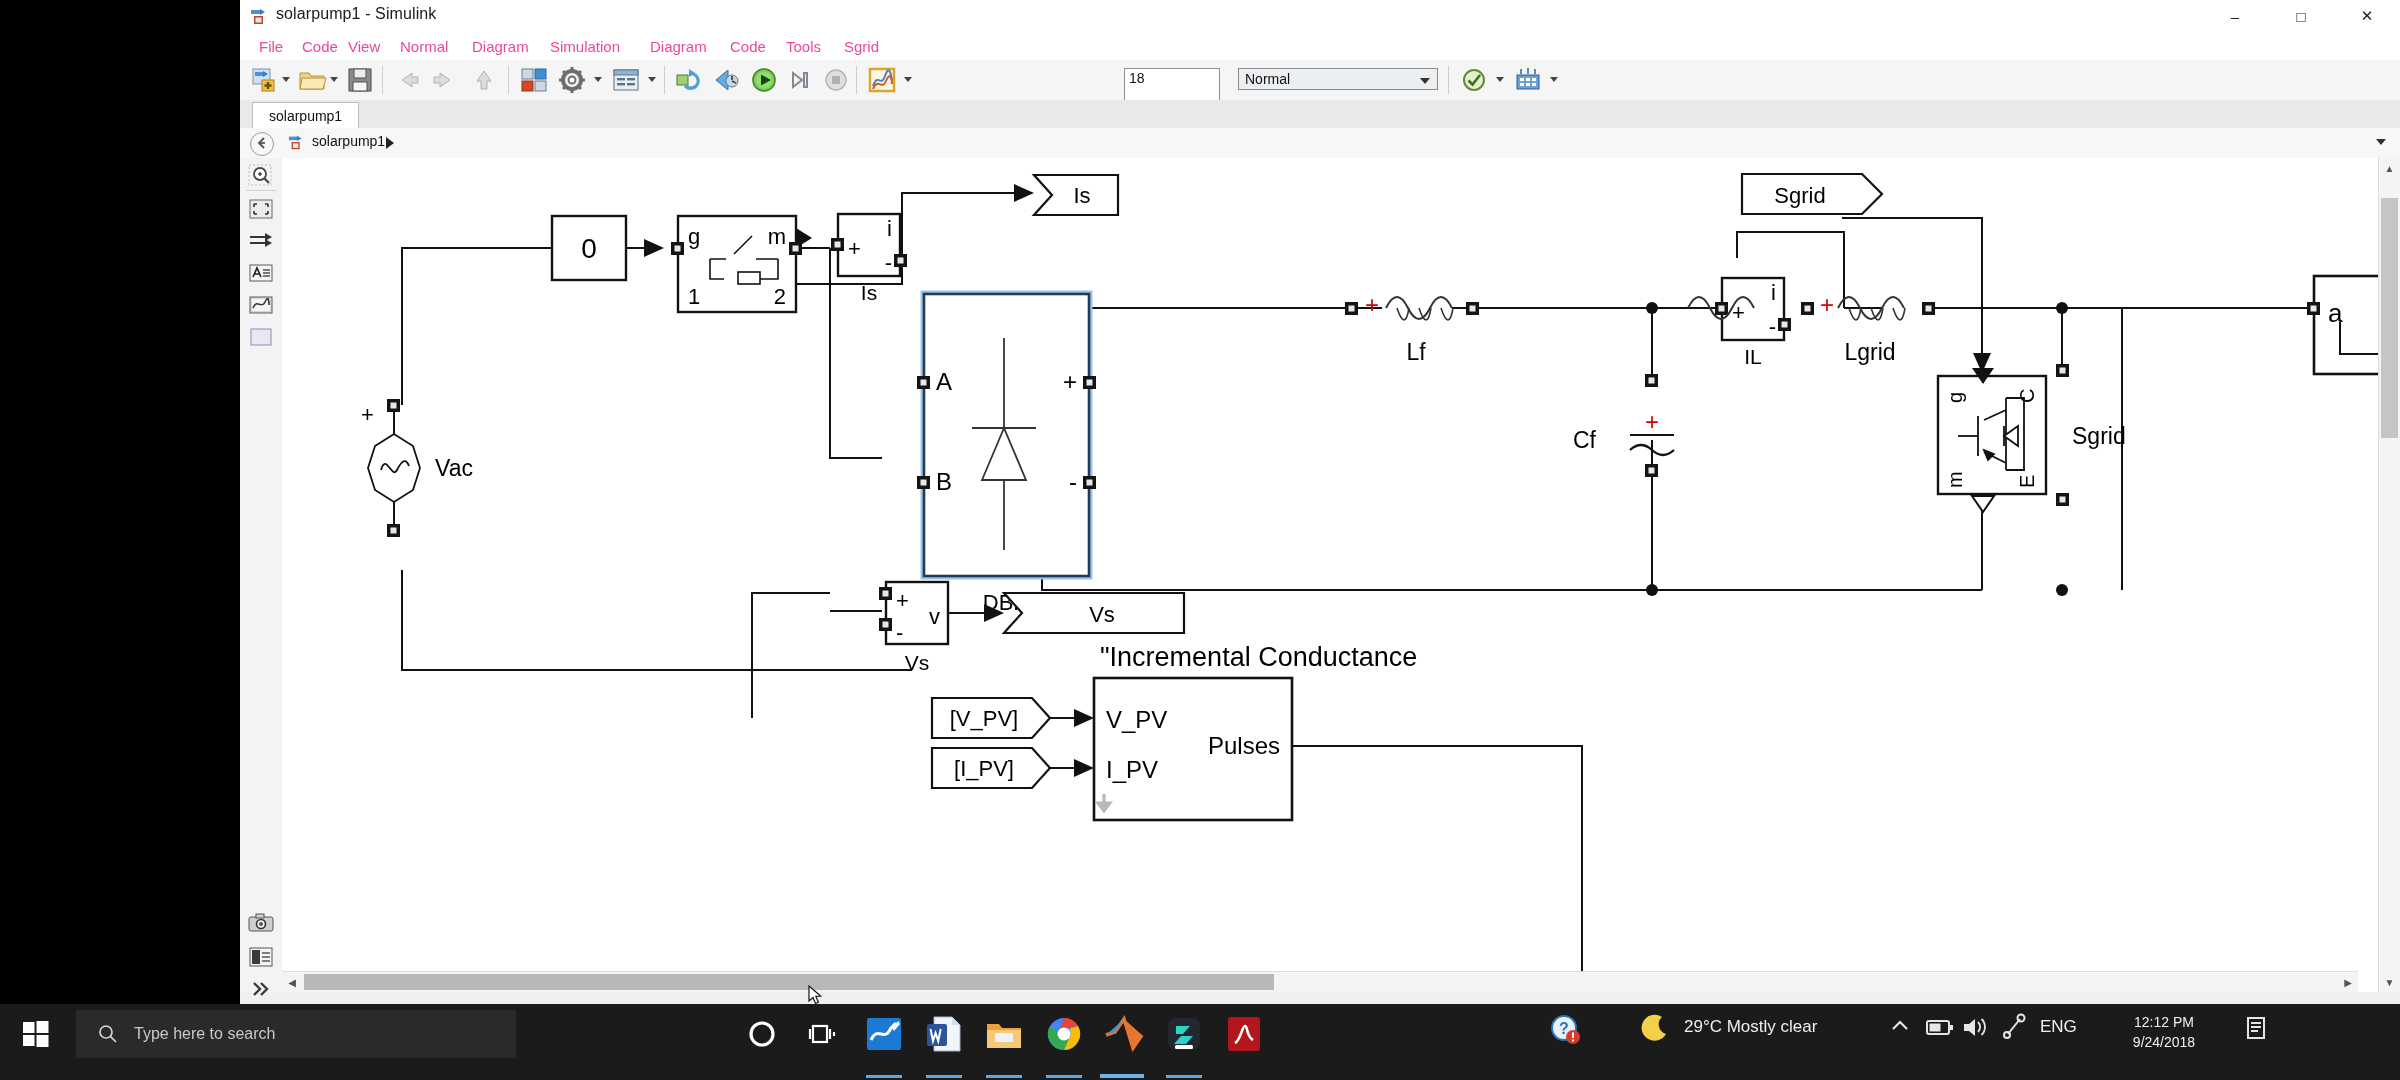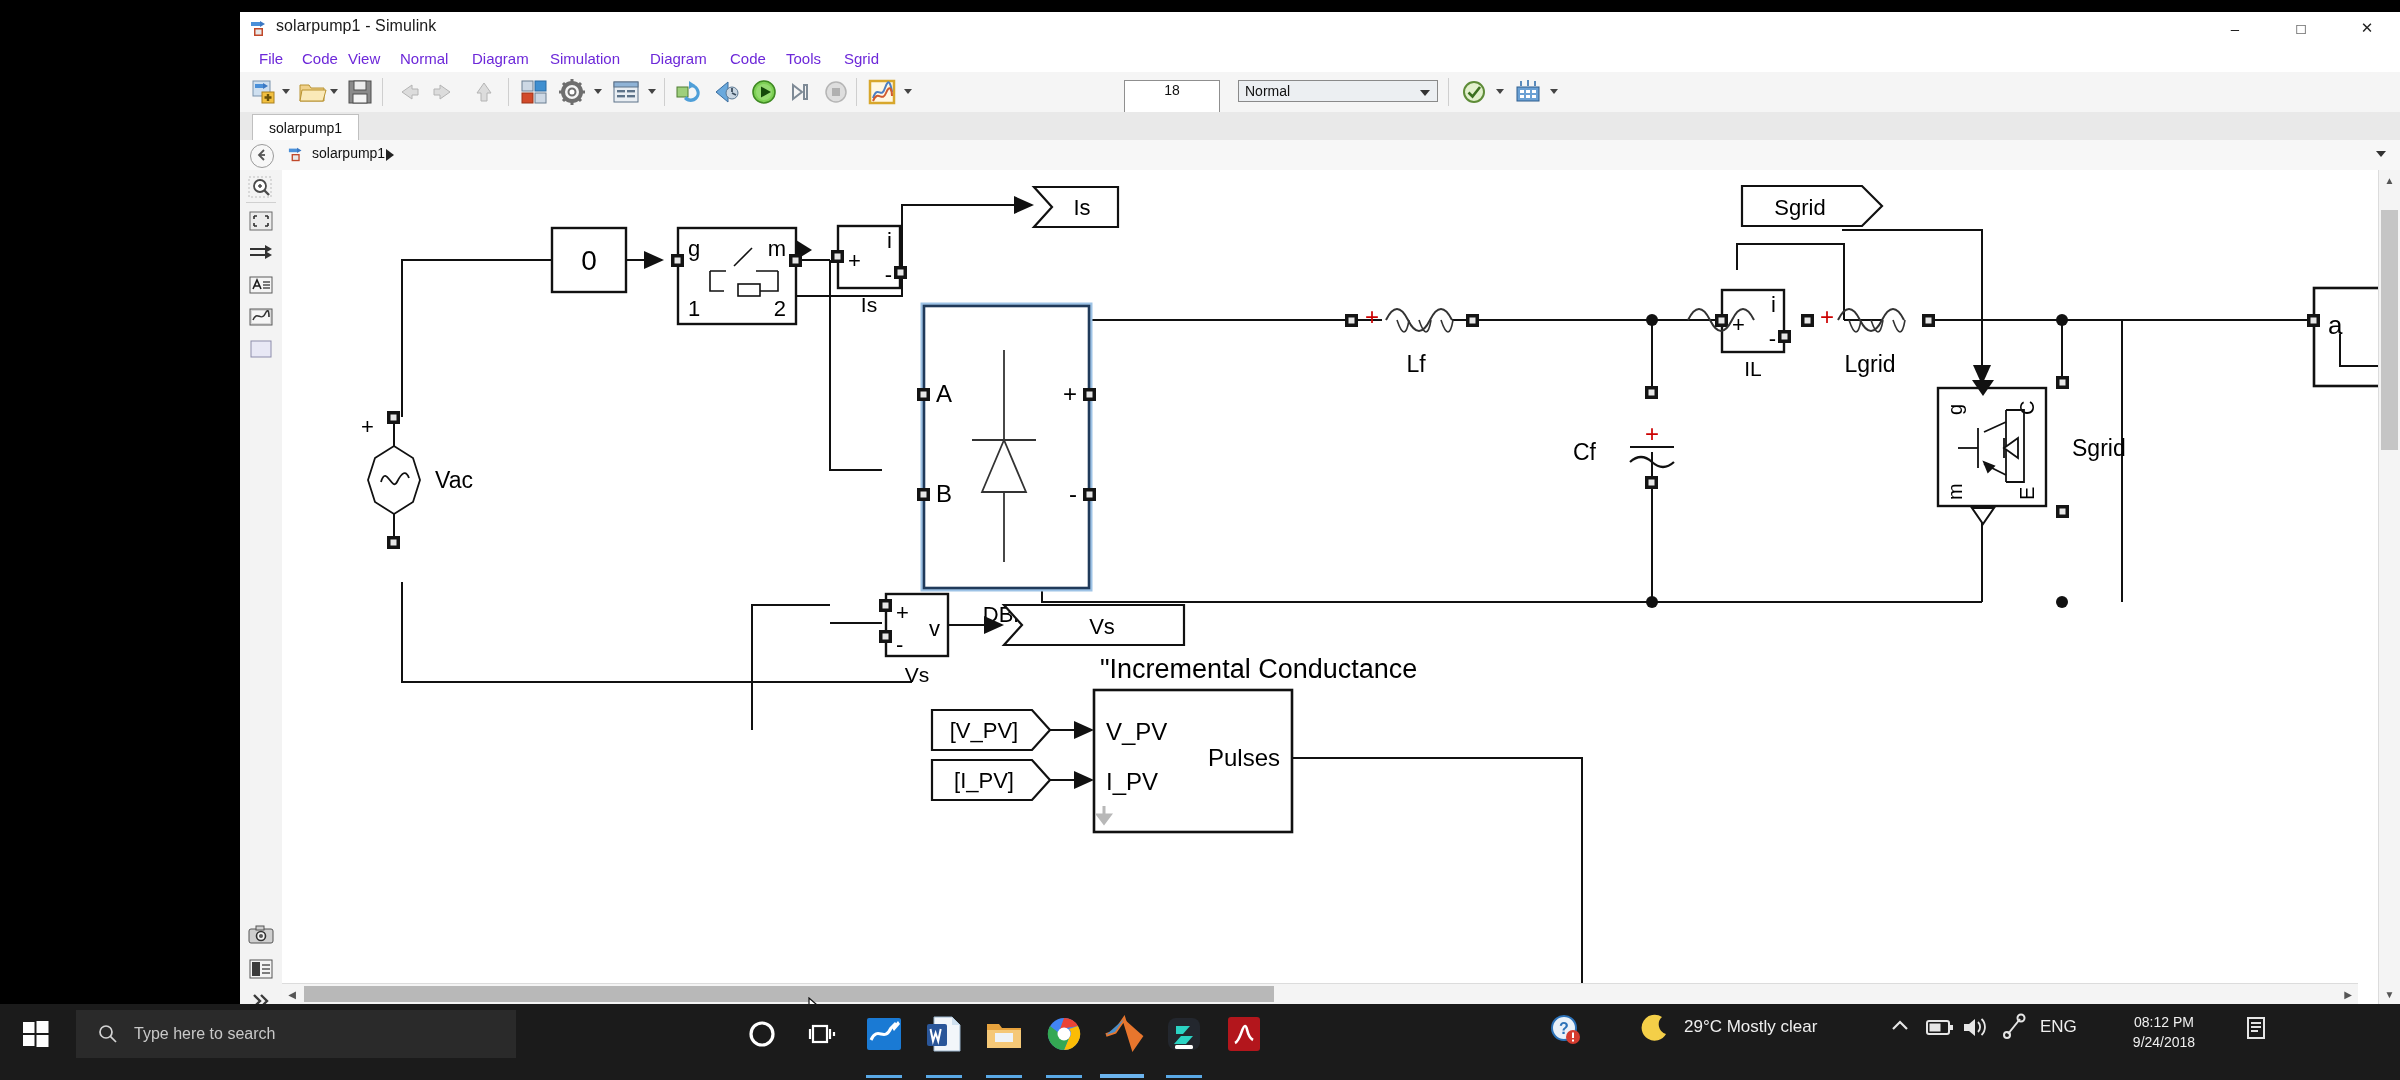--- a/index.html
+++ b/index.html
@@ -1,29 +1,29 @@
 <!DOCTYPE html>
 <html><head>
 <meta charset="utf-8">
 <style>
   html,body{margin:0;padding:0;background:#000;}
   body{width:2400px;height:1080px;overflow:hidden;font-family:"Liberation Sans",sans-serif;}
 
-  #app{position:absolute;left:240px;top:12px;width:2160px;height:1040px;background:#f0f0f0;text-align:center;}
+  #app{position:absolute;left:240px;top:0;width:2160px;height:1040px;background:#f0f0f0;}
 
   
   .titlebar{position:absolute;left:0;top:0;width:2160px;height:32px;background:#ffffff;border-bottom:1px solid #e3e3e3;}
   .tb-icon{position:absolute;left:10px;top:6px;width:20px;height:20px;}
   .tb-title{position:absolute;left:36px;top:5px;font-size:16px;color:#1a1a1a;letter-spacing:.1px;}
   .winbtns{position:absolute;right:0;top:0;height:32px;display:flex;}
   .winbtn{width:66px;height:32px;display:flex;align-items:center;justify-content:center;font-size:15px;color:#222;}
 
   
   .menubar{position:absolute;left:0;top:32px;width:2160px;height:28px;background:#ffffff;}
-  .menuitem{position:absolute;top:4px;font-size:15px;color:#6d28d9;padding:2px 7px;}
+  .menuitem{position:absolute;top:4px;font-size:15px;color:#ec4899;padding:2px 7px;}
 
   
   .toolbar{position:absolute;left:0;top:60px;width:2160px;height:40px;background:#f5f5f5;border-bottom:1px solid #d9d9d9;}
   .tbtn{position:absolute;top:4px;width:32px;height:32px;}
   .tsep{position:absolute;top:6px;width:1px;height:28px;background:#cfcfcf;}
   .caret{position:absolute;top:17px;width:0;height:0;border-left:4px solid transparent;border-right:4px solid transparent;border-top:5px solid #444;}
   .tinput{position:absolute;top:8px;height:34px;background:#fff;border:1px solid #8f8f8f;font-size:14px;padding:1px 4px;box-sizing:border-box;color:#111;}
   .tselect{position:absolute;top:8px;height:22px;background:#eceff2;border:1px solid #8a8a8a;font-size:14px;box-sizing:border-box;color:#111;}
   .tselect span{position:absolute;left:6px;top:2px;}
   .selcaret{position:absolute;right:7px;top:9px;width:0;height:0;border-left:5px solid transparent;border-right:5px solid transparent;border-top:6px solid #333;}
@@ -749,21 +749,21 @@
   </div>
   <div class="tk-ic" style="left:2000px">
     <svg width="30" height="30" viewBox="0 0 30 30">
       <path d="M8 22 L20 7" stroke="#e6e6e6" stroke-width="2"></path>
       <circle cx="21" cy="6" r="3.5" fill="none" stroke="#e6e6e6" stroke-width="2"></circle>
       <circle cx="7" cy="23" r="3" fill="none" stroke="#e6e6e6" stroke-width="2"></circle>
     </svg>
   </div>
   <div class="tray-txt" style="left:2040px">ENG</div>
   <div class="clock" style="left:2104px;width:120px">
-    <div>08:12 PM</div>
+    <div>12:12 PM</div>
     <div>9/24/2018</div>
   </div>
   <div class="tk-ic" style="left:2240px">
     <svg width="32" height="32" viewBox="0 0 32 32">
       <rect x="8" y="6" width="16" height="20" fill="none" stroke="#e6e6e6" stroke-width="2"></rect>
       <g stroke="#e6e6e6" stroke-width="1.8">
           <path d="M11 11 h10 M11 15 h10 M11 19 h7"></path>
         </g>
     </svg>
   </div>

